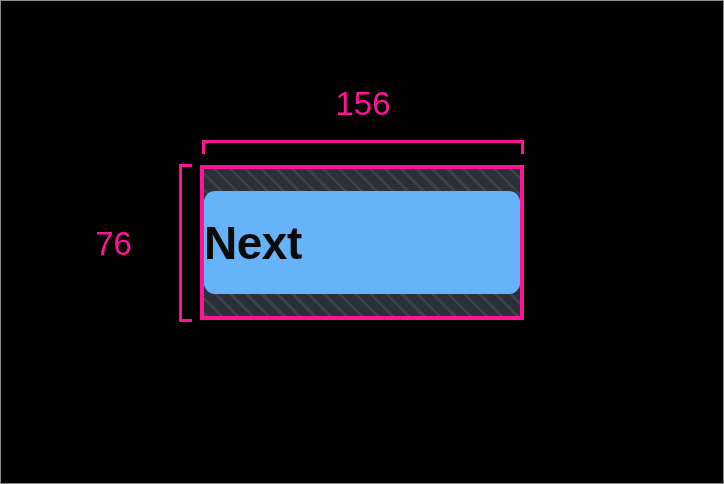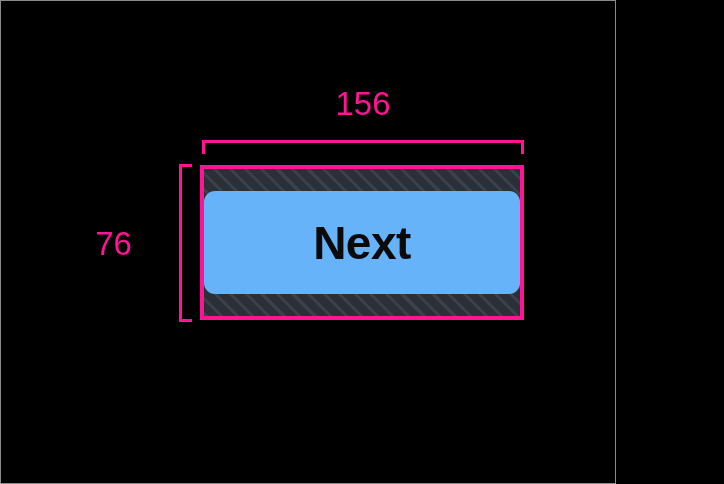--- a/index.html
+++ b/index.html
@@ -3,21 +3,21 @@
 <meta charset="utf-8">
 <style>
   html, body {
     margin: 0;
     padding: 0;
     background: #000000;
   }
 
   #screenshot {
     position: relative;
-    width: 616px;
+    width: 724px;
     height: 484px;
     background: #000000;
     overflow: hidden;
     box-sizing: border-box;
     border: 1px solid #8a8a8a;
     font-family: "Liberation Sans", sans-serif;
     -webkit-font-smoothing: antialiased;
   }
 
   
@@ -51,21 +51,20 @@
   #element-content {
     position: absolute;
     left: 0px;
     right: 0px;
     top: 22px;
     bottom: 22px;
     background: #66b3fa;
     border-radius: 11px;
     display: flex;
     align-items: center;
-    justify-content: center;
   }
 
   #element-label {
     color: #0a0a0a;
     font-family: "Liberation Sans", sans-serif;
     font-size: 46px;
     font-weight: bold;
     letter-spacing: -0.5px;
     line-height: 1;
     user-select: none;

